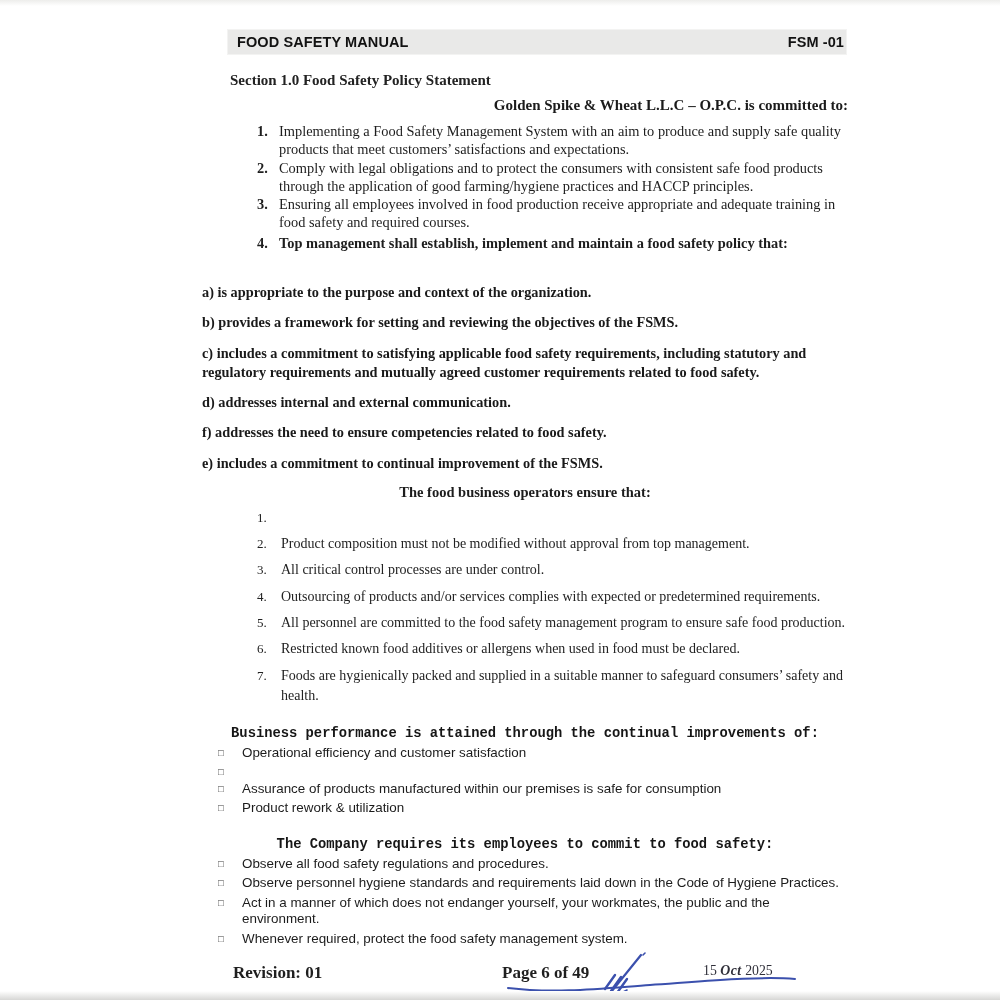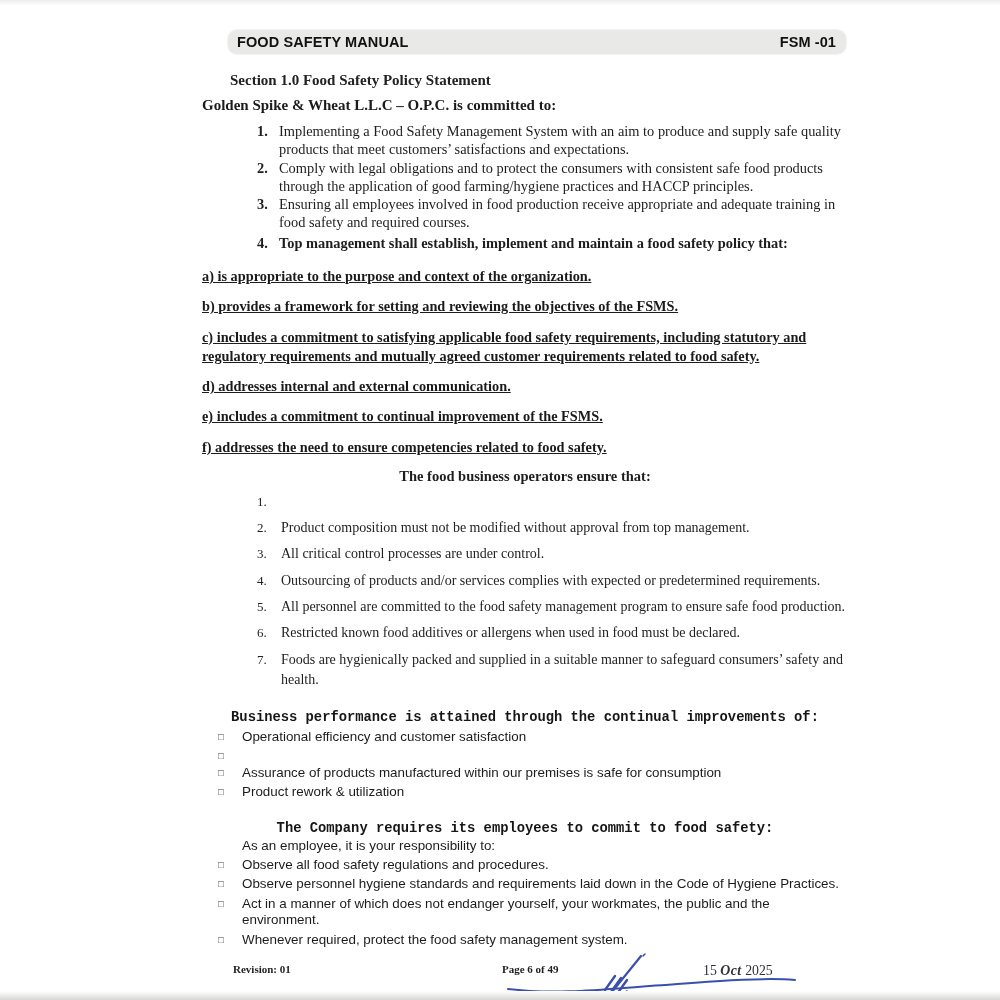--- a/index.html
+++ b/index.html
@@ -14,39 +14,38 @@
   }
   .page::before{
     content:""; position:absolute; left:0; right:0; top:0; height:6px;
     background:linear-gradient(#ededeb, #ffffff); pointer-events:none;
   }
 
   
   .header-bar{
     position:absolute; left:228px; top:30px; width:618px; height:24px;
     background:#e9e9e8; display:flex; align-items:center; justify-content:space-between;
-    padding:0 10px 0 9px;
+    padding:0 2px 0 9px;
     font-family:"Liberation Sans", sans-serif; font-weight:bold; font-size:14.5px;
     color:#121212; letter-spacing:0.1px;
     box-shadow:0 0 0 1px #f3f3f2;
-    border-radius:9px;
   }
 
   
   .content{ position:absolute; left:202px; top:70px; width:646px; }
 
   .section-title{ margin:2px 0 0 28px; font-weight:bold; font-size:15px; color:#222; }
-  .center-serif-bold{ text-align:left; font-weight:bold; font-size:15px; margin-top:8px; color:#1b1b1b; }
+  .center-serif-bold{ text-align:right; font-weight:bold; font-size:15px; margin-top:8px; color:#1b1b1b; }
 
   ol.numlist{ list-style:none; margin-top:9px; padding-left:55px; }
   ol.numlist li{ display:flex; margin-bottom:1px; font-size:14.4px; line-height:1.24; }
   ol.numlist li .num{ font-weight:bold; min-width:15px; margin-right:7px; text-align:left; }
   ol.numlist li.bold{ font-weight:bold; margin-top:3px; }
 
-  .clauses{ margin-top:14px;text-decoration:underline; }
+  .clauses{ margin-top:30px; }
   .clauses p{ font-weight:bold; font-size:14.3px; line-height:1.32; margin-bottom:11.5px; color:#1a1a1a; }
 
   .operators-heading{ text-align:center; font-weight:bold; font-size:14.5px; margin-top:9px; }
   ol.numlist2{ list-style:none; margin-top:7px; padding-left:55px; }
   ol.numlist2 li{ display:flex; margin-bottom:6.5px; font-size:14px; line-height:1.42; color:#222; }
   ol.numlist2 li .num{ min-width:14px; margin-right:10px; font-size:13px; padding-top:1px; }
 
   .sans-heading{
     font-family:Liberation Mono, monospace; font-weight:bold; font-size:13.8px;
     text-align:center; margin-top:20px; color:#161616;
@@ -57,21 +56,21 @@
 
   .company-intro{
     font-family:"Liberation Sans", sans-serif; font-size:13.4px; margin:2px 0 3px 40px; color:#1c1c1c;
   }
 
   .sig-block{ margin:4px 0 0 300px; width:300px; text-align:center; }
   .sig-block svg{ display:block; }
 
   
   .footer-revision, .footer-page, .footer-date{
-    position:absolute; top:963px; font-weight:bold; font-size:11px; color:#1f1f1f;
+    position:absolute; top:963px; font-weight:bold; font-size:17px; color:#1f1f1f;
   }
   .footer-revision{ left:233px; }
   .footer-page{ left:502px; }
   .footer-date{ left:703px; font-weight:normal; color:#30303a; font-size:13.8px; }
   .footer-date .hand{ font-style:italic; font-weight:bold; letter-spacing:0.5px; }
 </style>
 </head>
 <body>
 
 <div class="page">
@@ -104,22 +103,22 @@
         <span class="num">4.</span>
         <span class="txt">Top management shall establish, implement and maintain a food safety policy that:</span>
       </li>
       </ol>
 
     <div class="clauses">
         <p>a) is appropriate to the purpose and context of the organization.</p>
         <p>b) provides a framework for setting and reviewing the objectives of the FSMS.</p>
         <p>c) includes a commitment to satisfying applicable food safety requirements, including statutory and regulatory requirements and mutually agreed customer requirements related to food safety.</p>
         <p>d) addresses internal and external communication.</p>
+        <p>f) addresses the need to ensure competencies related to food safety.</p>
         <p>e) includes a commitment to continual improvement of the FSMS.</p>
-        <p>f) addresses the need to ensure competencies related to food safety.</p>
       </div>
 
     <div class="operators-heading">The food business operators ensure that:</div>
 
     <ol class="numlist2">
         <li>
         <span class="num">1.</span>
       </li>
         <li>
         <span class="num">2.</span>
@@ -162,21 +161,20 @@
         <span class="txt">Assurance of products manufactured within our premises is safe for consumption</span>
       </li>
         <li>
         <span class="cb">□</span>
         <span class="txt">Product rework &amp; utilization</span>
       </li>
       </ul>
 
     <div class="sans-heading">The Company requires its employees to commit to food safety:</div>
 
-    <div class="company-intro">As an employee, it is your responsibility to:</div>
 
     <ul class="cblist">
         <li>
         <span class="cb">□</span>
         <span class="txt">Observe all food safety regulations and procedures.</span>
       </li>
         <li>
         <span class="cb">□</span>
         <span class="txt">Observe personnel hygiene standards and requirements laid down in the Code of Hygiene Practices.</span>
       </li>

